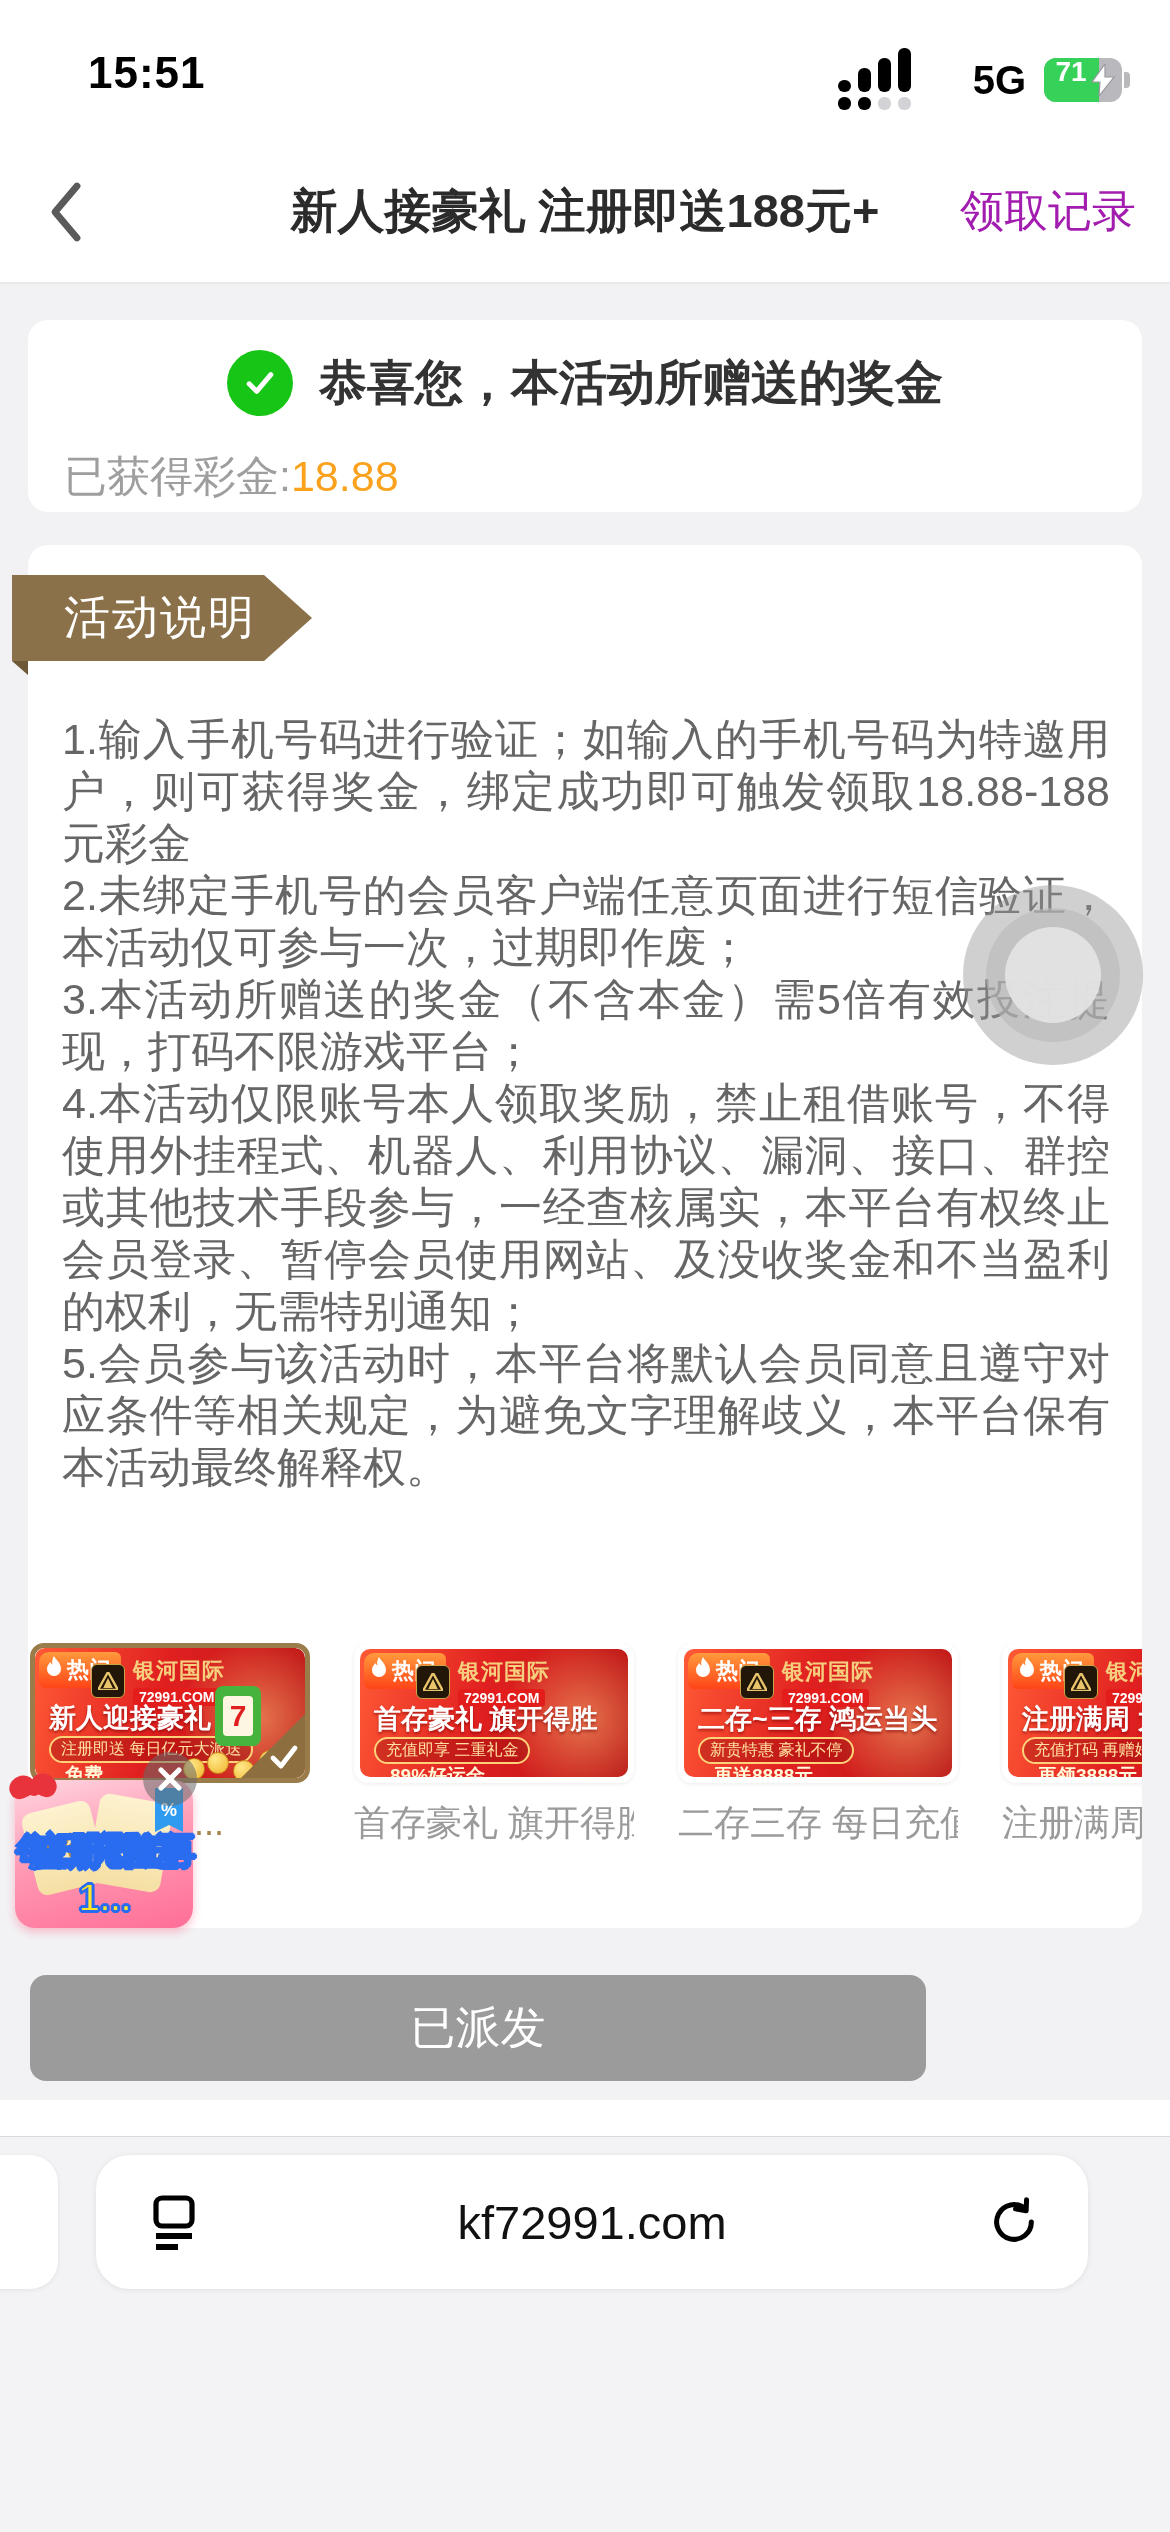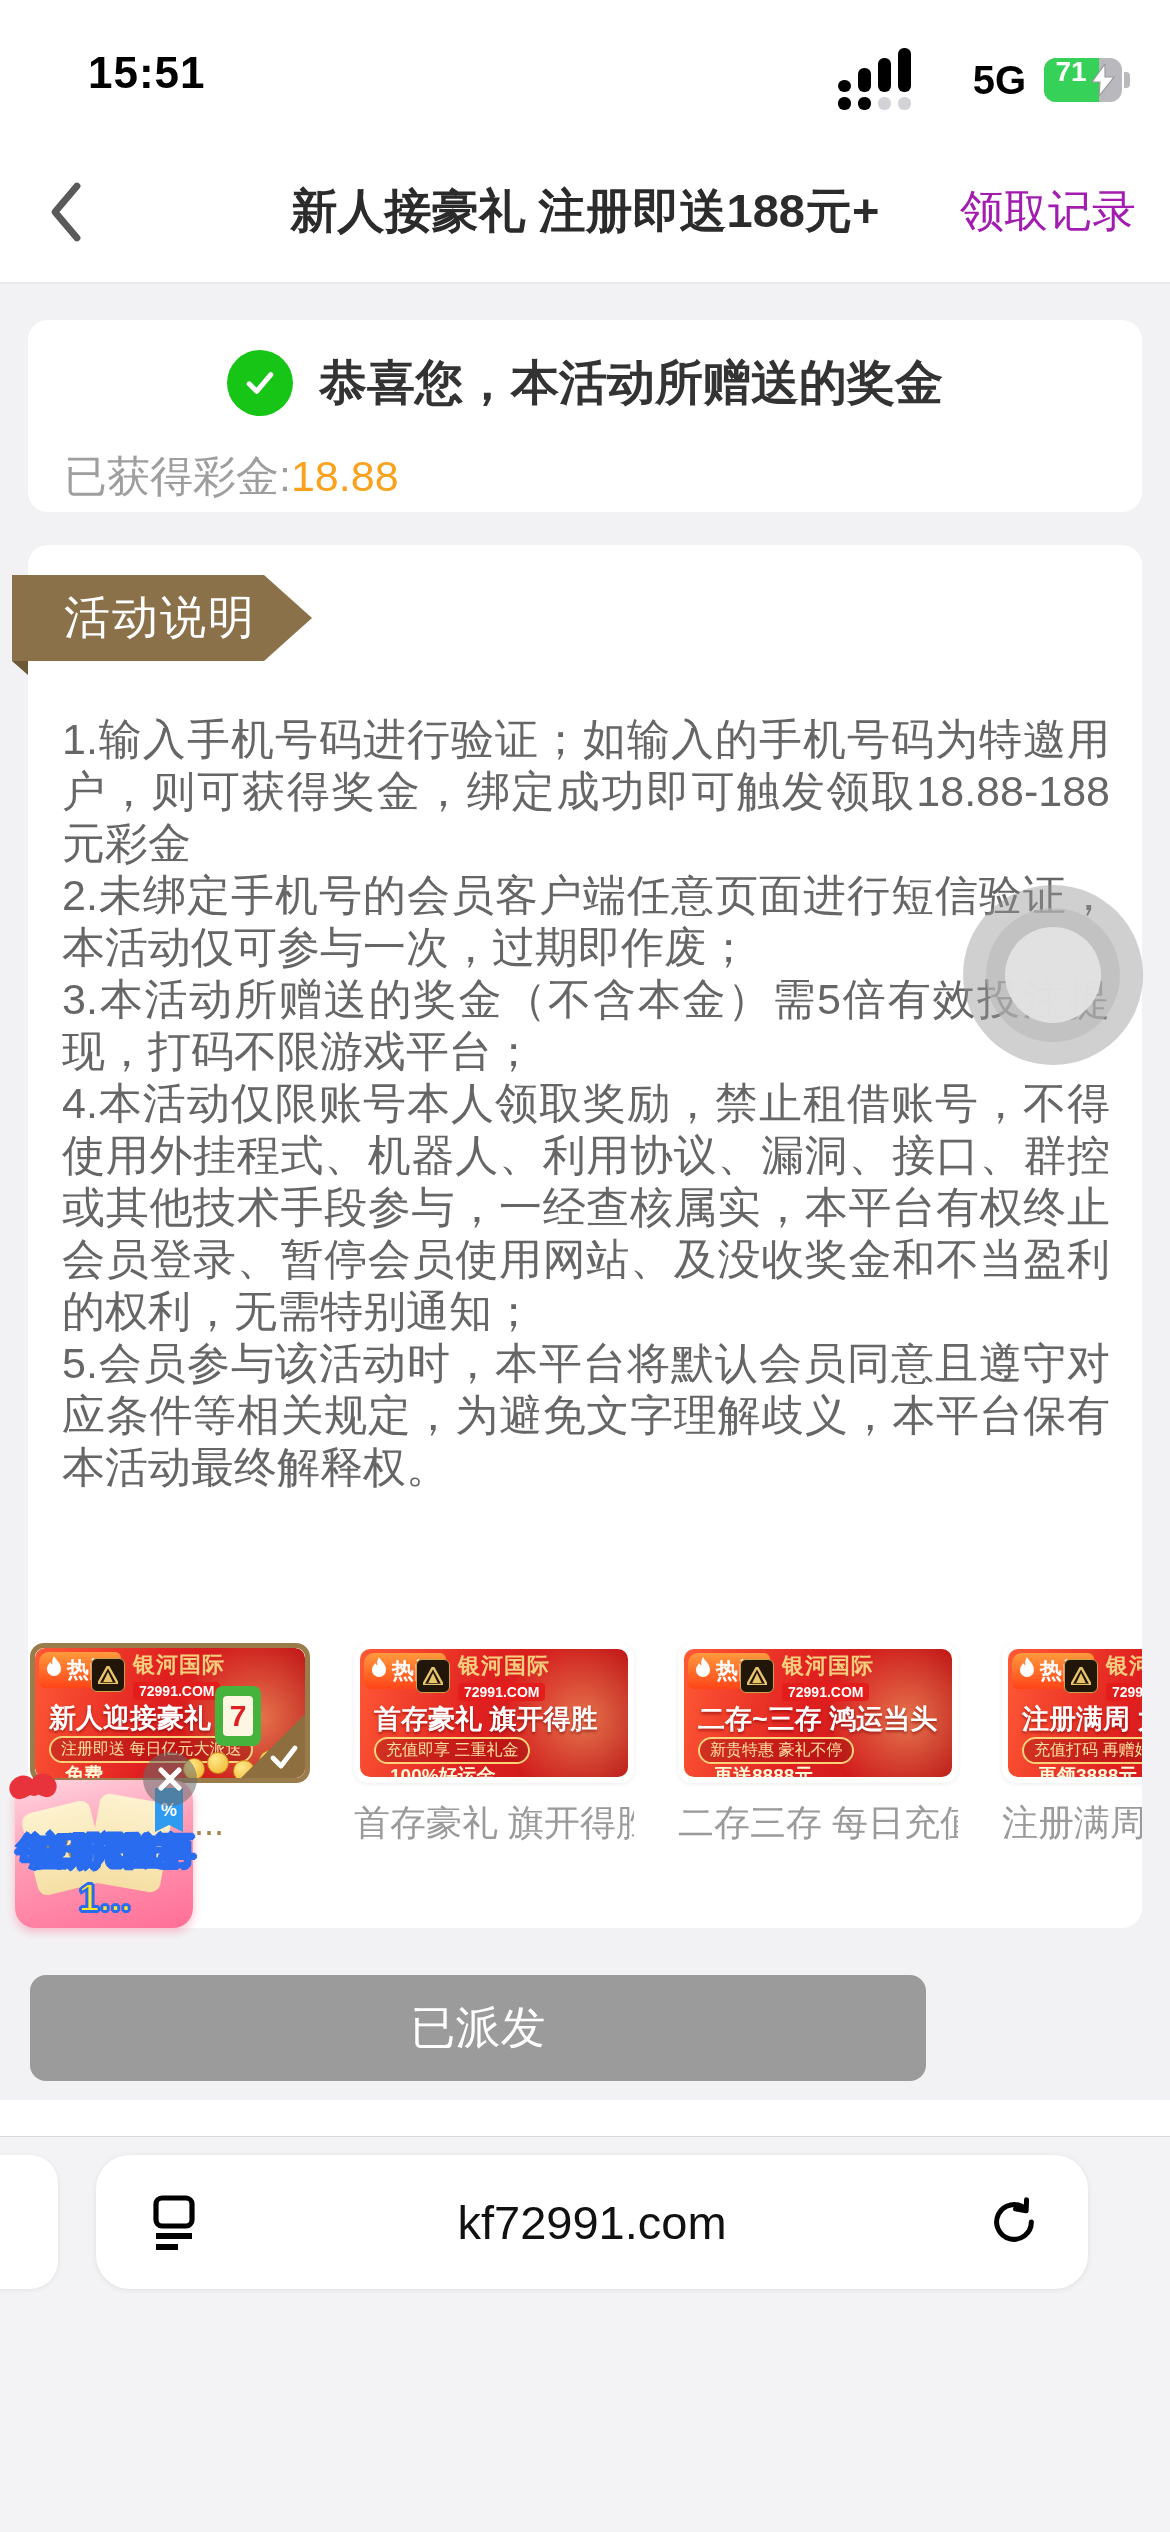--- a/index.html
+++ b/index.html
@@ -52,21 +52,21 @@
   .thumb{position:relative;width:280px;height:140px;border-radius:14px;overflow:hidden;}
   .thumb.sel{border:5px solid #9a7b4a;}
   .thumb.frame{background:#fff;padding:6px;box-shadow:0 1px 4px rgba(0,0,0,.08);}
   .thumb-inner{position:relative;width:100%;height:100%;border-radius:10px;overflow:hidden;
     background:linear-gradient(105deg,#ff5a36 0%,#e02020 45%,#b81414 100%);}
   .glow{position:absolute;right:-30px;top:-20px;width:150px;height:180px;border-radius:50%;
     background:radial-gradient(circle,rgba(255,190,120,.55),rgba(255,120,60,0) 70%);}
   .badge{position:absolute;left:4px;top:4px;display:flex;align-items:center;gap:4px;
     background:linear-gradient(180deg,#ff9a3c,#ff4418);border-radius:10px 6px 16px 6px;padding:3px 10px 3px 6px;}
   .badge span{color:#fff;font-size:22px;font-weight:700;}
-  .logo-row{position:absolute;left:56px;top:2px;display:flex;align-items:center;gap:8px;}
+  .logo-row{position:absolute;left:56px;top:8px;display:flex;align-items:center;gap:8px;}
   .logo-sq{width:34px;height:34px;border-radius:6px;background:#221608;border:1px solid #c9a34a;
     display:flex;align-items:center;justify-content:center;}
   .brand{color:#f5cf7d;font-size:22px;font-weight:700;letter-spacing:1px;}
   .site{margin-top:2px;background:#e31c1c;color:#fff;font-size:14px;font-weight:700;border-radius:4px;padding:1px 6px;width:max-content;}
   .b-title{position:absolute;left:14px;top:52px;color:#fff;font-size:27px;font-weight:800;text-shadow:0 2px 3px rgba(120,0,0,.6);white-space:nowrap;}
   .b-sub{position:absolute;left:14px;top:88px;border:2px solid #ffd27a;border-radius:999px;
     color:#ffe0a0;font-size:16px;padding:1px 10px;background:rgba(140,10,10,.35);white-space:nowrap;}
   .b-extra{position:absolute;left:30px;top:114px;color:#fff9d8;font-size:19px;font-weight:800;white-space:nowrap;}
   .slot{position:absolute;right:44px;top:38px;width:46px;height:60px;background:#46b43c;border-radius:8px;
     display:flex;align-items:center;justify-content:center;}
@@ -245,21 +245,21 @@
                         <path d="M5 3 L7.4 8 H2.6 Z" fill="#e8c46a"></path>
                       </svg>
                     </div>
                     <div>
                       <div class="brand">银河国际</div>
                       <div class="site">72991.COM</div>
                     </div>
                   </div>
                   <div class="b-title">首存豪礼 旗开得胜</div>
                   <div class="b-sub">充值即享 三重礼金</div>
-                  <div class="b-extra">100%好运金</div>
+                  <div class="b-extra">89%好运金</div>
                 </div>
               </div>
               <div class="caption">首存豪礼 旗开得胜赠3...</div>
             </div>
             <div class="thumb-cell">
               <div class="thumb frame">
                 <div class="thumb-inner">
                   <div class="glow"></div>
                   <div class="badge">
                     <span><svg width="18" height="22" viewBox="0 0 9 11">

